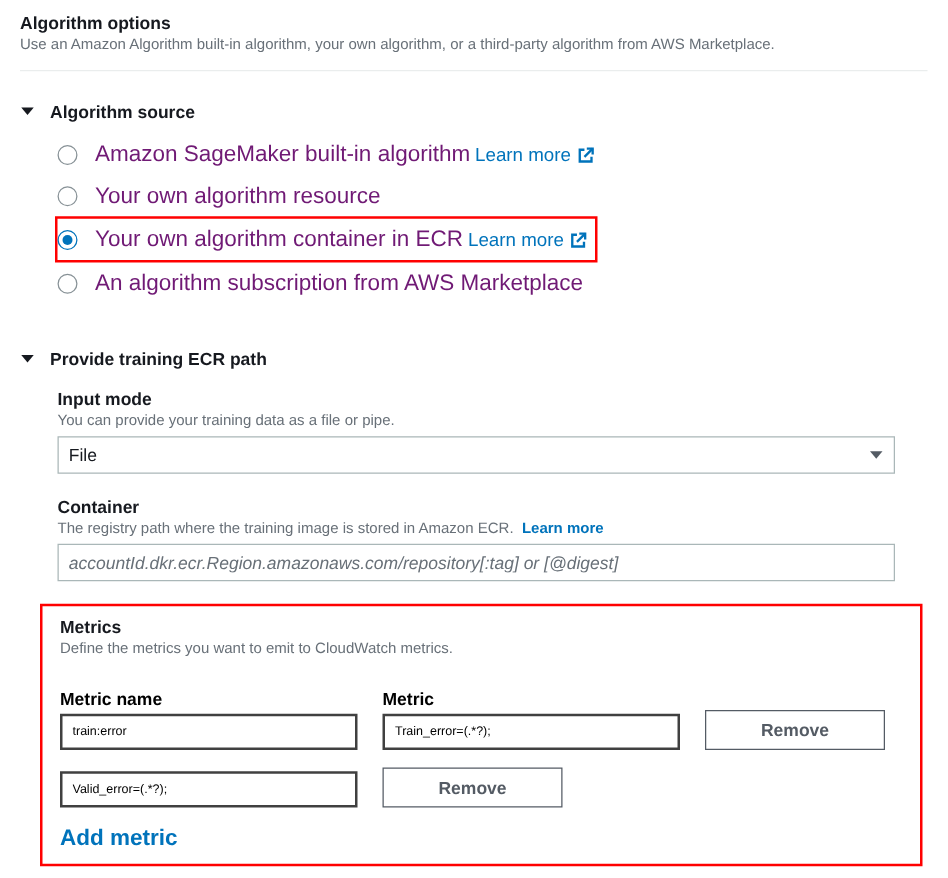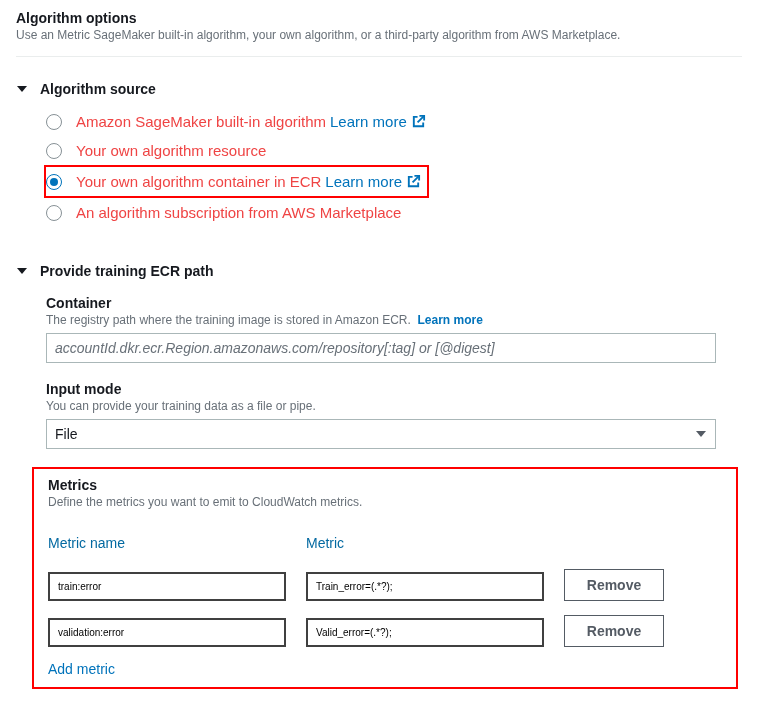--- a/index.html
+++ b/index.html
@@ -60,22 +60,22 @@
     .radio-outer.selected {
       border: 1px solid #0073bb;
     }
     .radio-inner {
       width: 8px;
       height: 8px;
       background: #0073bb;
       border-radius: 50%;
     }
     .radio-label {
-      font-size: 15px;
-      color: #ef4444;
+      font-size: 18px;
+      color: #701a75;
     }
     .learn-link {
       color: #0073bb;
       text-decoration: none;
       cursor: pointer;
       font-size: 15px;
       display: inline-flex;
       align-items: center;
       gap: 4px;
     }
@@ -146,51 +146,52 @@
       display: flex;
       gap: 20px;
       margin-bottom: 14px;
       align-items: flex-end;
     }
     .col-name { width: 238px; }
     .col-regex { width: 238px; }
     .col-btn { flex: 0 0 auto; }
     .col-header {
       font-size: 14px;
-      color: #0369a1;
-      margin-bottom: 21px;
+      color: #000000;
+      margin-bottom: 4px;
+      font-weight: bold;
     }
     .metric-input {
       width: 100%;
       border: 2px solid #404040;
       padding: 7px 8px;
       font-size: 10px;
     }
     .remove-btn {
       border: 1px solid #545b64;
       background: #fff;
       padding: 7px 20px;
       font-size: 14px;
       font-weight: 700;
       color: #545b64;
       cursor: pointer;
-      width: 100px;
+      width: 144px;
     }
     .add-link {
       color: #0073bb;
-      font-weight: 400;
-      font-size: 14px;
+      font-weight: 700;
+      font-size: 18px;
       cursor: pointer;
     }
   </style>
 </head>
 <body>
 
 <div class="section-title">Algorithm options</div>
-<div class="section-desc">Use an Metric SageMaker built-in algorithm, your own algorithm, or a third-party algorithm from AWS Marketplace.</div>
+<div class="section-desc">Use an Amazon Algorithm built-in algorithm, your own algorithm, or a third-party algorithm from AWS Marketplace.</div>
 
 <div class="expander">
   <div class="expander-header">
     <span class="caret">
       <svg width="12" height="12" viewBox="0 0 12 12">
           <polygon points="1,3 11,3 6,9" fill="#16191f"></polygon>
         </svg>
     </span>
     <span>Algorithm source</span>
   </div>
@@ -251,40 +252,40 @@
     <span class="caret">
       <svg width="12" height="12" viewBox="0 0 12 12">
           <polygon points="1,3 11,3 6,9" fill="#16191f"></polygon>
         </svg>
     </span>
     <span>Provide training ECR path</span>
   </div>
 
   <div class="form-section">
     <div class="field">
-      <div class="field-label">Container</div>
-      <div class="field-desc">
-        <span>The registry path where the training image is stored in Amazon ECR.</span>&nbsp;
-        <span class="learn-link-small">Learn more</span>
-      </div>
-      <input class="text-input" placeholder="accountId.dkr.ecr.Region.amazonaws.com/repository[:tag] or [@digest]" style="">
-    </div>
-
-    <div class="field">
       <div class="field-label">Input mode</div>
       <div class="field-desc">You can provide your training data as a file or pipe.</div>
       <div class="select">
         <span>File</span>
         <span class="select-caret">
           <svg width="12" height="12" viewBox="0 0 12 12">
               <polygon points="1,3 11,3 6,9" fill="#545b64"></polygon>
             </svg>
         </span>
       </div>
     </div>
+
+    <div class="field">
+      <div class="field-label">Container</div>
+      <div class="field-desc">
+        <span>The registry path where the training image is stored in Amazon ECR.</span>&nbsp;
+        <span class="learn-link-small">Learn more</span>
+      </div>
+      <input class="text-input" placeholder="accountId.dkr.ecr.Region.amazonaws.com/repository[:tag] or [@digest]" style="">
+    </div>
   </div>
 
   <div class="metrics-box">
     <div class="field-label">Metrics</div>
     <div class="field-desc" style="margin-bottom:26px">Define the metrics you want to emit to CloudWatch metrics.</div>
 
     <div class="metrics-row">
       <div class="col-name">
         <div class="col-header">Metric name</div>
         <input class="metric-input" value="train:error" style="">
@@ -292,23 +293,20 @@
       <div class="col-regex">
         <div class="col-header">Metric</div>
         <input class="metric-input" value="Train_error=(.*?);" style="">
       </div>
       <div class="col-btn">
         <button class="remove-btn">Remove</button>
       </div>
     </div>
 
     <div class="metrics-row">
-      <div class="col-name">
-        <input class="metric-input" value="validation:error" style="">
-      </div>
       <div class="col-regex">
         <input class="metric-input" value="Valid_error=(.*?);" style="">
       </div>
       <div class="col-btn">
         <button class="remove-btn">Remove</button>
       </div>
     </div>
 
     <div class="add-link">Add metric</div>
   </div>

